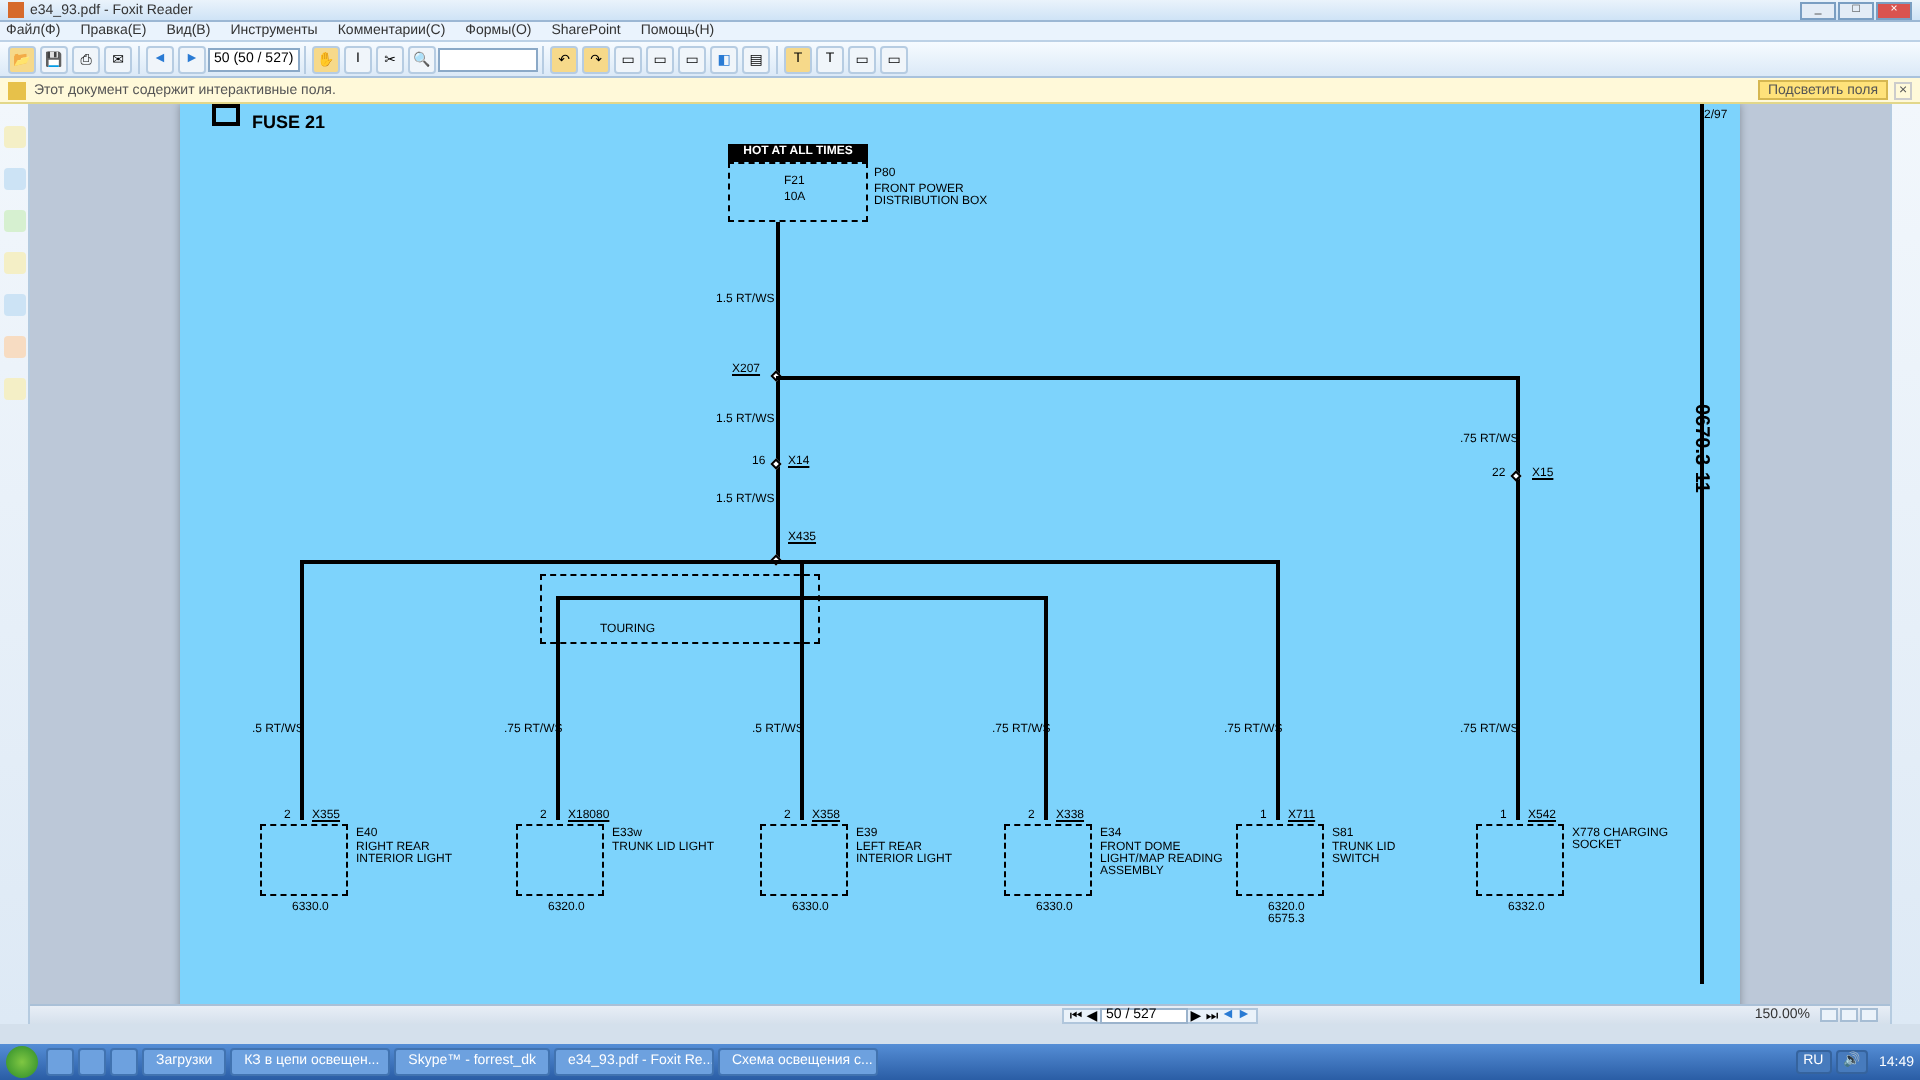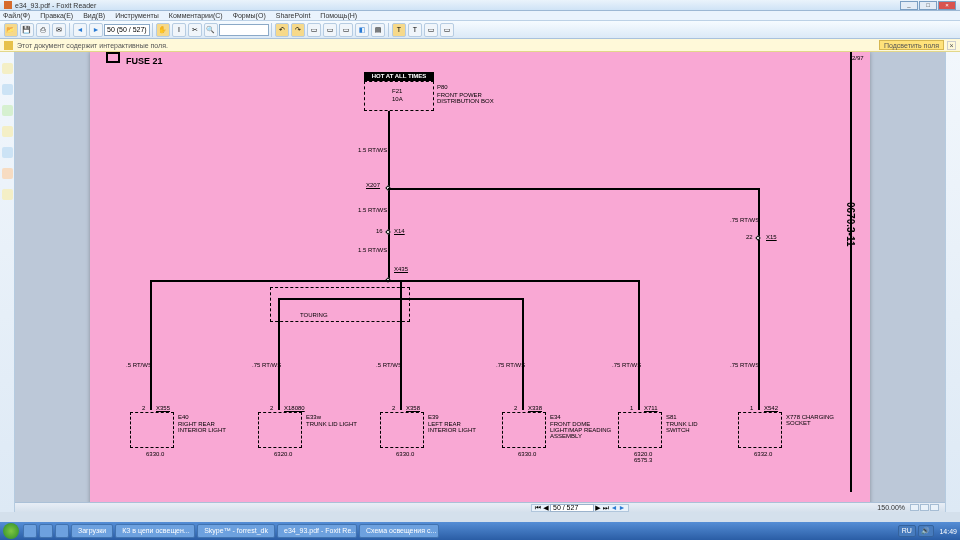--- a/index.html
+++ b/index.html
@@ -33,21 +33,21 @@
   
   .workspace { position:absolute; top:52px; bottom:28px; left:0; right:0; display:flex; }
   .sidebar-left { width:15px; background:linear-gradient(#f2f7fc,#dde9f5); border-right:1px solid #b5cbe0; display:flex; flex-direction:column; align-items:center; padding-top:6px; }
   .sidebar-left .sico { width:11px; height:11px; margin:5px 0; border-radius:2px; background:#f4efc6; }
   .sidebar-left .sico.b { background:#cce3f5; }
   .sidebar-left .sico.g { background:#d6f0d0; }
   .sidebar-left .sico.o { background:#f7dcc2; }
   .sidebar-right { width:15px; background:linear-gradient(#f2f7fc,#dde9f5); border-left:1px solid #b5cbe0; }
 
   .page-wrap { flex:1; background:#bcc8d8; display:flex; justify-content:center; overflow:hidden; }
-  .page { background:#f9a8d4; width:780px; height:100%; position:relative; box-shadow:0 0 4px rgba(0,0,0,.3); font-size:6px; color:#000; }
+  .page { background:#7dd3fc; width:780px; height:100%; position:relative; box-shadow:0 0 4px rgba(0,0,0,.3); font-size:6px; color:#000; }
 
   
   .hscroll { position:absolute; left:15px; right:15px; bottom:28px; height:10px; background:linear-gradient(#e8eef6,#d5e0ec); border-top:1px solid #aac0d7; display:flex; align-items:center; font-size:7px; }
   .hscroll .nav { display:flex; align-items:center; margin:0 auto; background:#eaf2fa; border:1px solid #b0c6dc; height:8px; padding:0 2px; }
   .hscroll .nav .a { width:8px; text-align:center; }
   .hscroll .pg { width:44px; background:#fff; border:1px solid #9bb3cc; line-height:6px; padding:0 2px; }
   .hscroll .zoom { position:absolute; right:40px; font-size:7px; color:#333; }
   .hscroll .vb { position:absolute; right:6px; display:flex; gap:1px; }
   .hscroll .vb div { width:9px; height:7px; border:1px solid #a6bdd4; background:#eaf2fa; }
 

